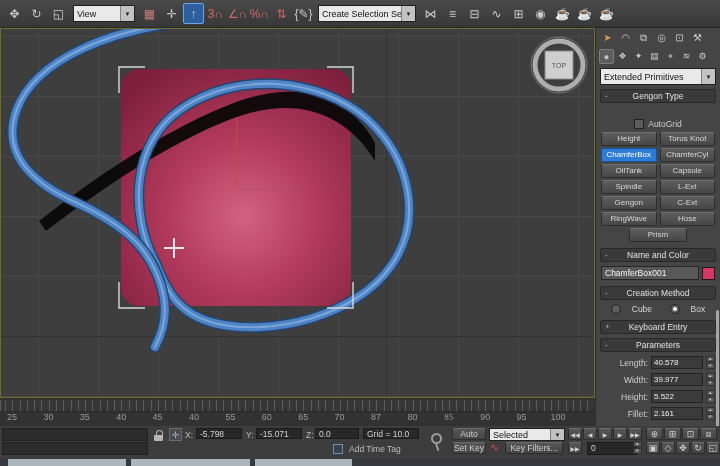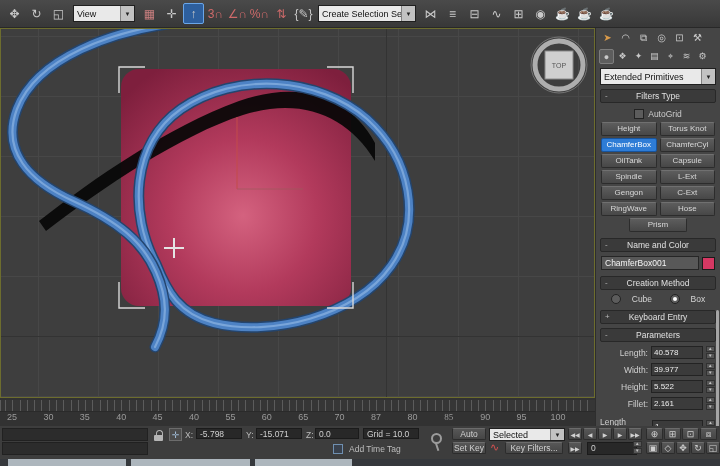--- a/index.html
+++ b/index.html
@@ -33,21 +33,21 @@
   .panel-tabs,.panel-sub{display:flex;align-items:center;gap:1px;padding:1px 3px;height:17px}
   .panel-tab{width:17px;height:15px;line-height:15px;text-align:center;font-size:10px;color:#c9c9c9}
   .sub-icon{width:15px;height:15px;line-height:15px;text-align:center;font-size:9px;color:#c9c9c9;
             box-sizing:border-box;border-radius:2px}
   .sub-icon.active{background:#5d5d5d;border:1px solid #7d7d7d}
   .panel-dd{margin:2px 4px 3px}
   .rollout{margin:4px 4px 0}
   .rollout-h{height:12px;background:#3a3a3a;border:1px solid #282828;border-radius:2px;
       display:flex;align-items:center;justify-content:center;color:#e0e0e0;position:relative}
   .rollout-h .pm{position:absolute;left:4px;color:#bbb;font-size:8px;line-height:12px}
-  .autogrid{display:flex;align-items:center;justify-content:center;gap:4px;height:13px;margin-top:4px}
+  .autogrid{display:flex;align-items:center;justify-content:center;gap:4px;height:13px;margin-top:14px}
   .checkbox{width:8px;height:8px;background:#5c5c5c;border:1px solid #222}
   .obj-grid{display:grid;grid-template-columns:1fr 1fr;gap:2px 3px;padding:2px 1px}
   .obj-btn{height:12px;line-height:12px;text-align:center;font-size:8px;color:#d8d8d8;
       background:linear-gradient(#5d5d5d,#474747);border:1px solid #2c2c2c;border-top-color:#707070;
       border-radius:2px;overflow:hidden;white-space:nowrap}
   .obj-btn.active{background:#2e7cd6;color:#fff;border-color:#17549e}
   .obj-btn:last-child{grid-column:1/3;width:56px;justify-self:center}
   .name-row{display:flex;align-items:center;gap:3px;padding:4px 1px 2px}
   .name-field{flex:1;height:12px;line-height:12px;background:#585858;border:1px solid #262626;
       color:#f4f4f4;padding:0 3px;overflow:hidden;white-space:nowrap}
@@ -230,21 +230,21 @@
       <span class="sub-icon">⚙</span>
     </div>
   <div class="dd panel-dd">
     <span class="dd-txt">Extended Primitives</span>
     <span class="dd-arrow"></span>
   </div>
 
   <div class="rollout">
     <div class="rollout-h">
       <span class="pm">-</span>
-      <span>Filters Type</span>
+      <span>Gengon Type</span>
     </div>
     <div class="autogrid">
       <span class="checkbox"></span>
       <span>AutoGrid</span>
     </div>
     <div class="obj-grid">
 
     <div class="obj-btn">Height</div>
         <div class="obj-btn">Torus Knot</div>
         <div class="obj-btn active">ChamferBox</div>

